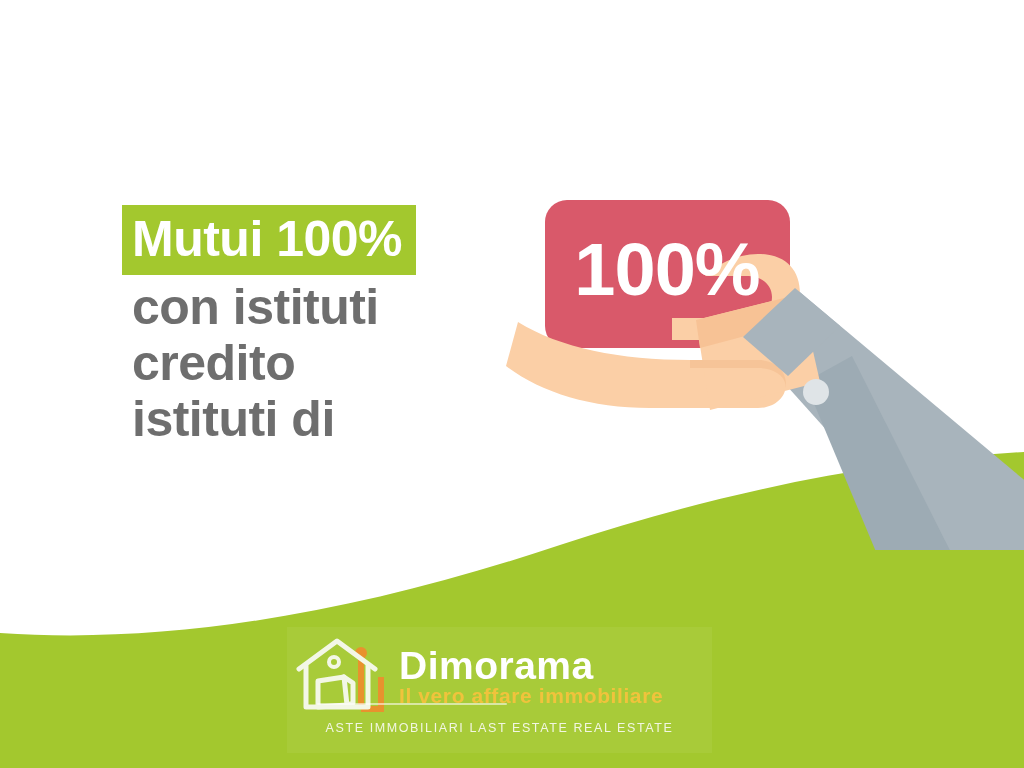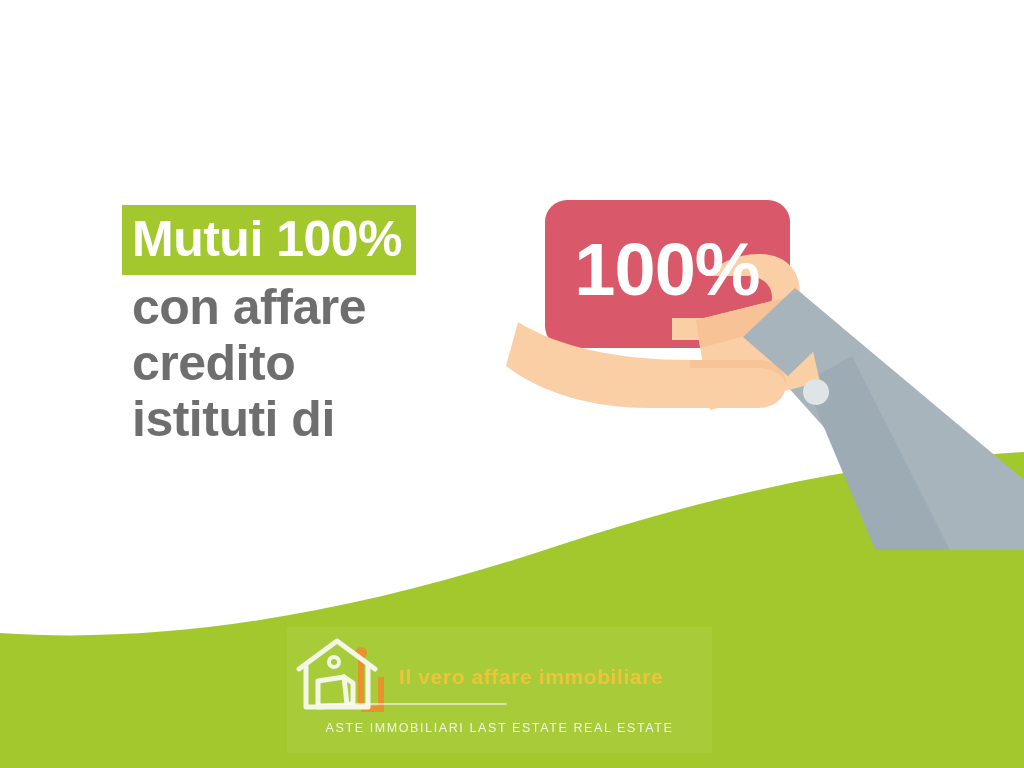--- a/index.html
+++ b/index.html
@@ -147,21 +147,21 @@
 
   <svg class="wave-layer" viewBox="0 0 1024 768" preserveAspectRatio="none" aria-hidden="true">
     <path d="M0,633 C170,645 360,612 560,545 C720,492 880,460 1024,452 L1024,768 L0,768 Z" fill="#a3c82e"></path>
   </svg>
 
   <div class="headline">
     <span class="headline-hl-wrap">
       <span class="headline-hl">Mutui 100%</span>
     </span>
     <span class="headline-rest">
-      <span class="headline-line">con affare</span>
+      <span class="headline-line">con istituti</span>
       <span class="headline-line">credito</span>
       <span class="headline-line">istituti di</span>
     </span>
   </div>
 
   <svg class="illustration" viewBox="0 0 560 380" preserveAspectRatio="none" aria-hidden="true">
 
     <defs>
       <clipPath id="stageClip">
         <rect x="0" y="0" width="560" height="380"></rect>
@@ -224,20 +224,21 @@
             <path d="M19,33 L19,74 L81,74 L81,33"></path>
 
             <path d="M31,48 L57,44 L60,72 L31,74 Z"></path>
             <path d="M57,44 L66,50 L66,70 L60,72"></path>
           </g>
           <circle cx="47" cy="29" r="5" fill="none" stroke="#f3f7e6" stroke-width="4"></circle>
         </svg>
       </div>
 
       <div class="logo-words">
+        <span class="logo-name">Dimorama</span>
         <span class="logo-tagline">Il vero affare immobiliare</span>
       </div>
     </div>
 
     <div class="logo-rule"></div>
 
     <div class="logo-footer">ASTE IMMOBILIARI  LAST ESTATE  REAL ESTATE</div>
   </div>
 
 </div>

